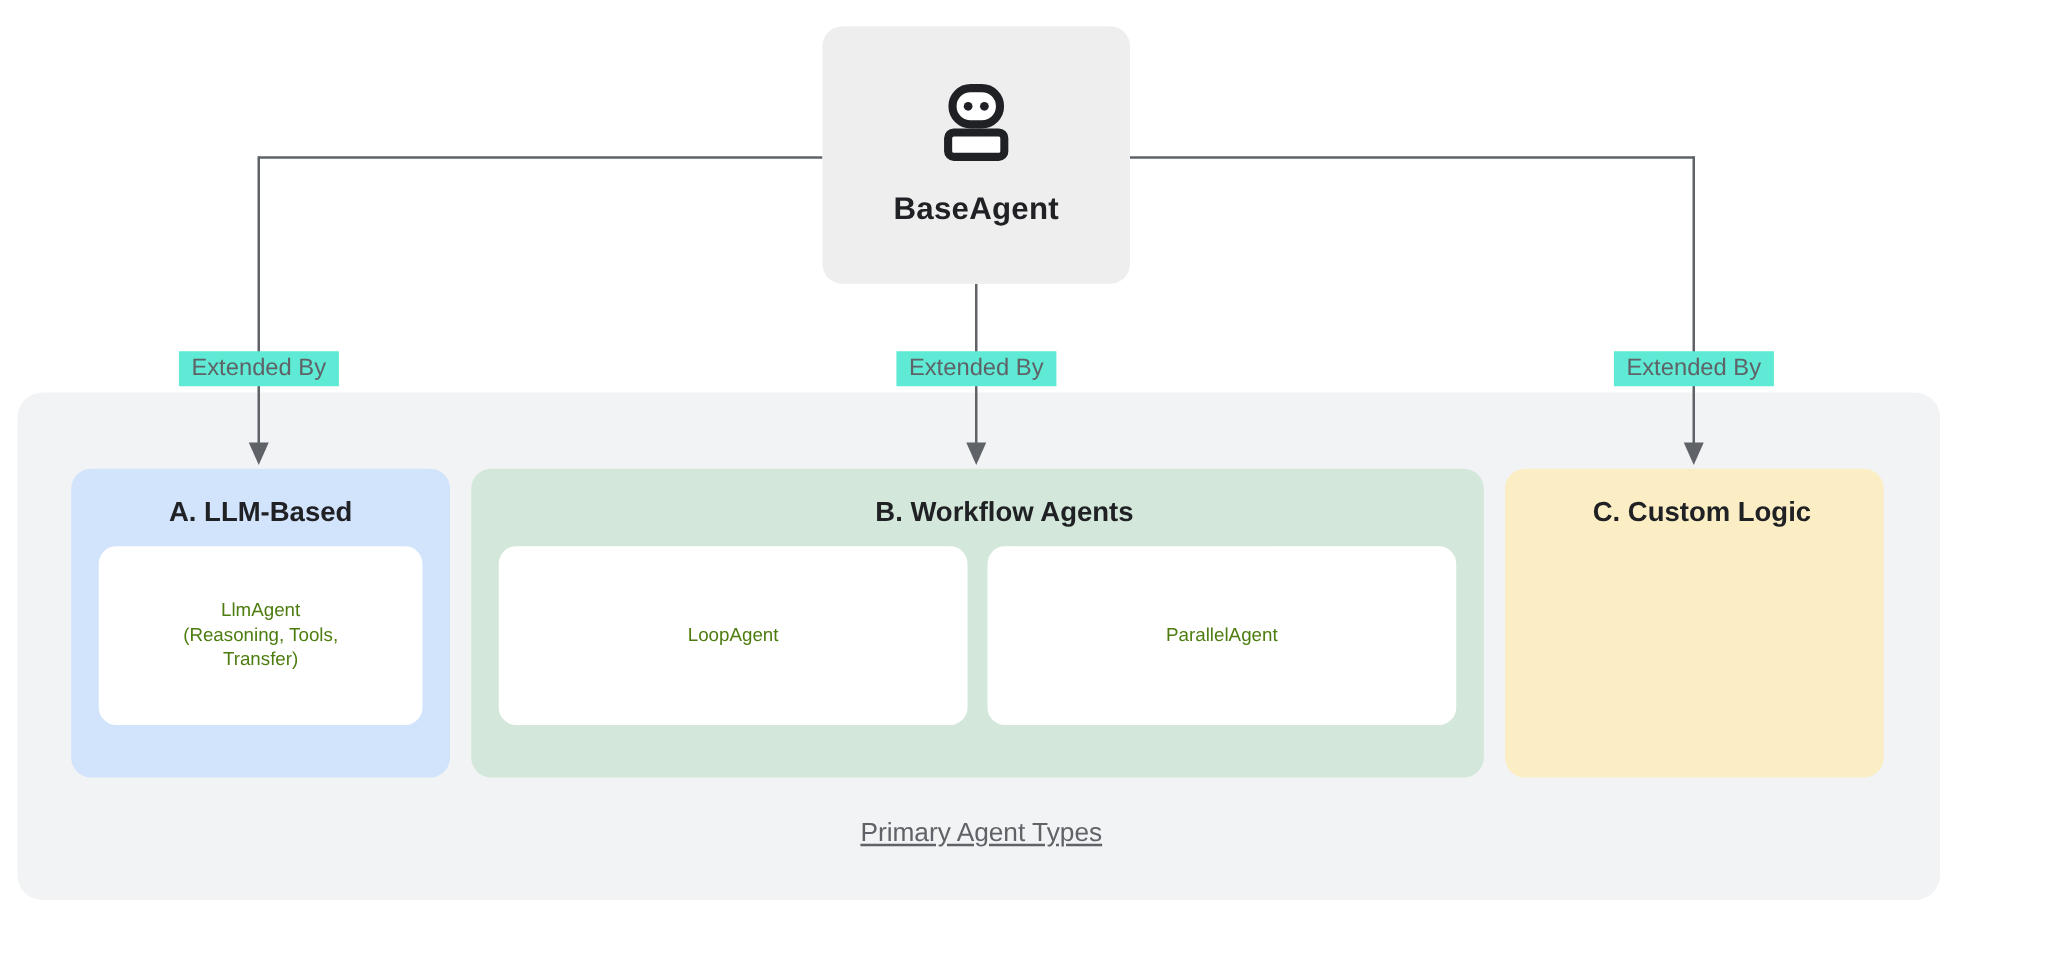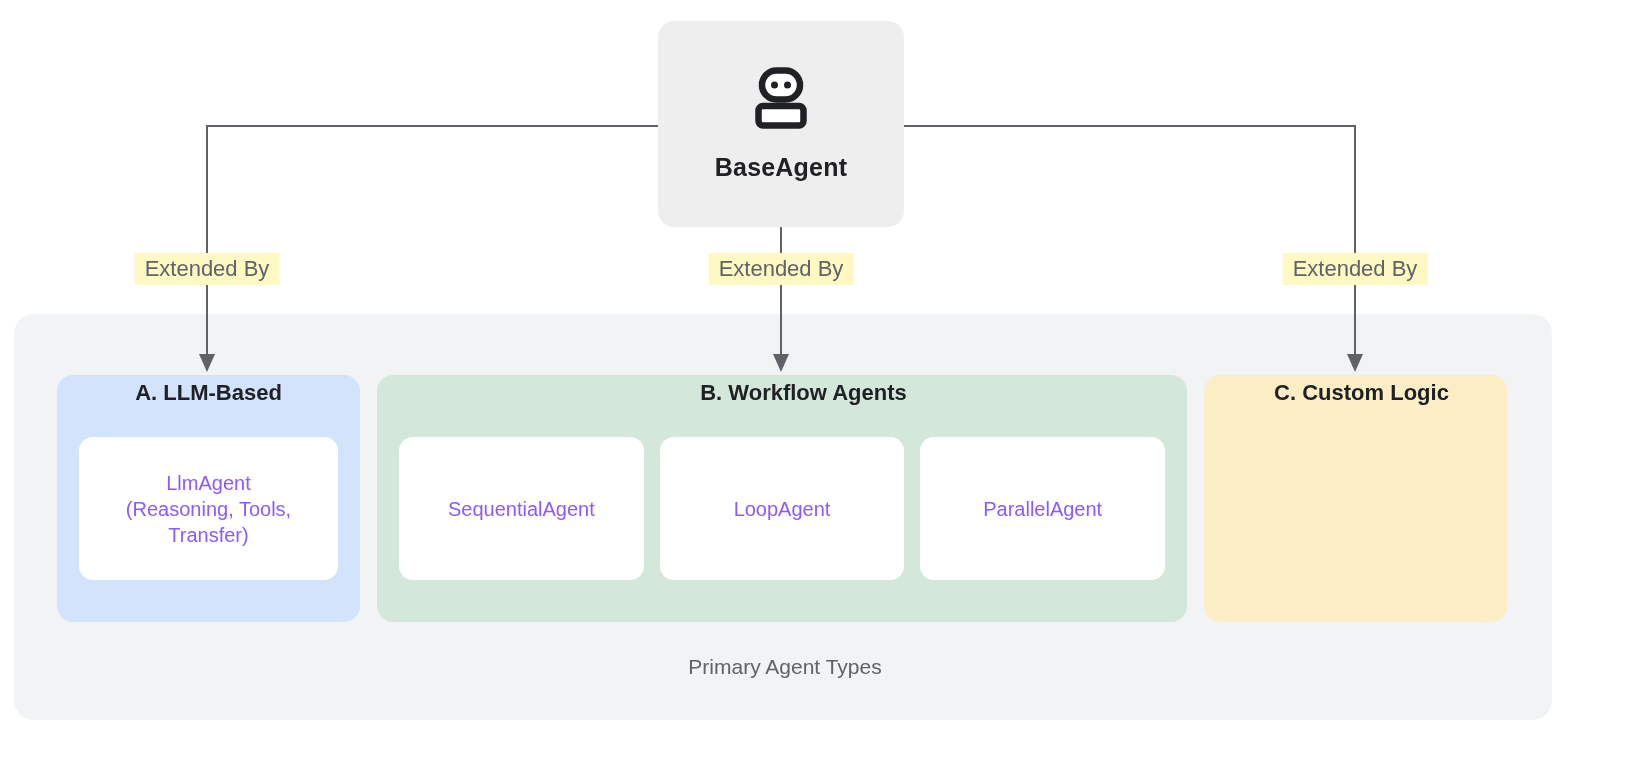--- a/index.html
+++ b/index.html
@@ -56,25 +56,25 @@
   .base-label {
     font-size: 25px;
     font-weight: 700;
     letter-spacing: 0.2px;
     color: var(--text-dark);
   }
 
   
   .edge-label {
     position: absolute;
-    top: 253px;
+    top: 281px;
     transform: translateX(-50%);
-    background: #fef9c3;
+    background: #5eead4;
     padding: 3px 10px;
-    font-size: 22px;
+    font-size: 19px;
     color: var(--text-muted);
     z-index: 2;
     white-space: nowrap;
   }
   .edge-label.e0 { left: 207px; }
   .edge-label.e1 { left: 781px; }
   .edge-label.e2 { left: 1355px; }
 
   
   .group {
@@ -88,21 +88,21 @@
   .section {
     position: absolute;
     top: 61px;
     height: 247px;
     border-radius: 16px;
   }
   .section-llm     { left: 43px;   width: 303px; }
   .section-workflow{ left: 363px;  width: 810px; }
   .section-custom  { left: 1190px; width: 303px; padding-left: 12px; }
   .section-title {
-    margin-top: 5px;
+    margin-top: 22px;
     text-align: center;
     font-size: 22px;
     font-weight: 700;
     color: var(--text-dark);
   }
   .cards {
     position: absolute;
     left: 0; right: 0; top: 62px;
     display: flex;
     justify-content: center;
@@ -111,32 +111,33 @@
   }
   .card {
     background: var(--card-bg);
     border-radius: 14px;
     height: 143px;
     flex: 1;
     display: flex;
     align-items: center;
     justify-content: center;
     text-align: center;
-    font-size: 20px;
-    color: #8b5cf6;
+    font-size: 15px;
+    color: #4d7c0f;
     line-height: 1.3;
     white-space: pre-line;
   }
   .group-caption {
     position: absolute;
     left: 4px; right: 0;
     top: 341px;
     text-align: center;
     font-size: 21px;
     color: var(--text-muted);
+    text-decoration: underline;
   }
 </style>
 </head>
 <body>
 
 <div class="stage">
 
   <svg class="connectors" width="1646" height="772" viewBox="0 0 1646 772" aria-hidden="true">
     <path d="M207 126 H658"></path>
     <path d="M904 126 H1355"></path>
@@ -169,21 +170,20 @@
       <div class="cards">
         <div class="card">LlmAgent
 (Reasoning, Tools,
 Transfer)</div>
       </div>
     </div>
 
     <div class="section section-workflow" style="background: rgb(211, 232, 218); padding-left: 43px;">
       <div class="section-title">B. Workflow Agents</div>
       <div class="cards">
-        <div class="card">SequentialAgent</div>
         <div class="card">LoopAgent</div>
         <div class="card">ParallelAgent</div>
       </div>
     </div>
 
     <div class="section section-custom" style="background: rgb(251, 238, 197);">
       <div class="section-title">C. Custom Logic</div>
     </div>
 
     <div class="group-caption">Primary Agent Types</div>

